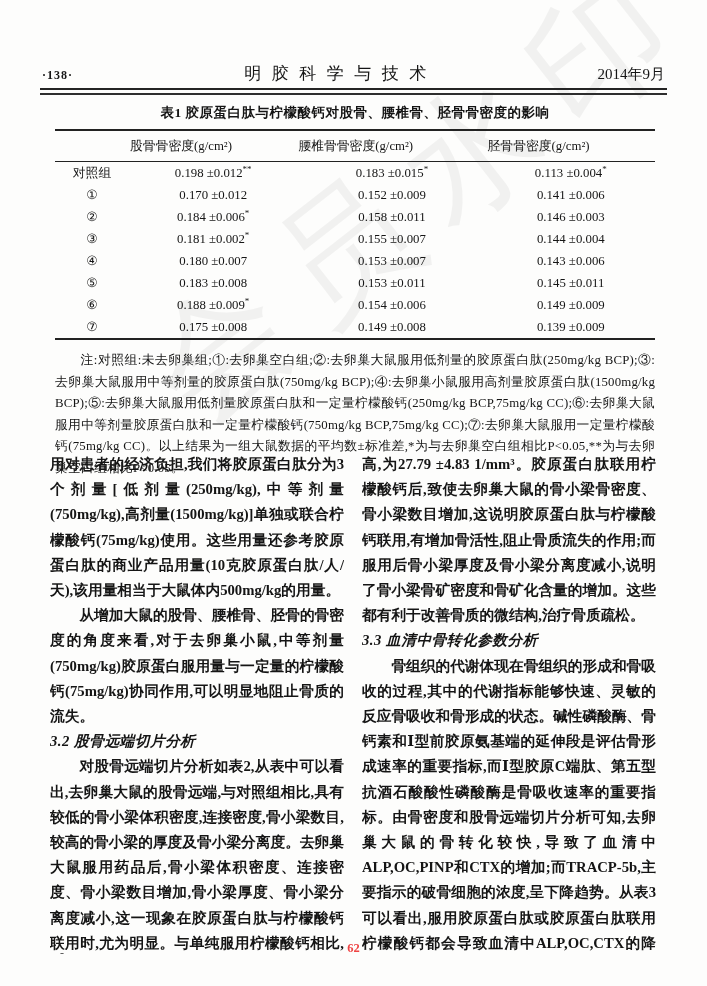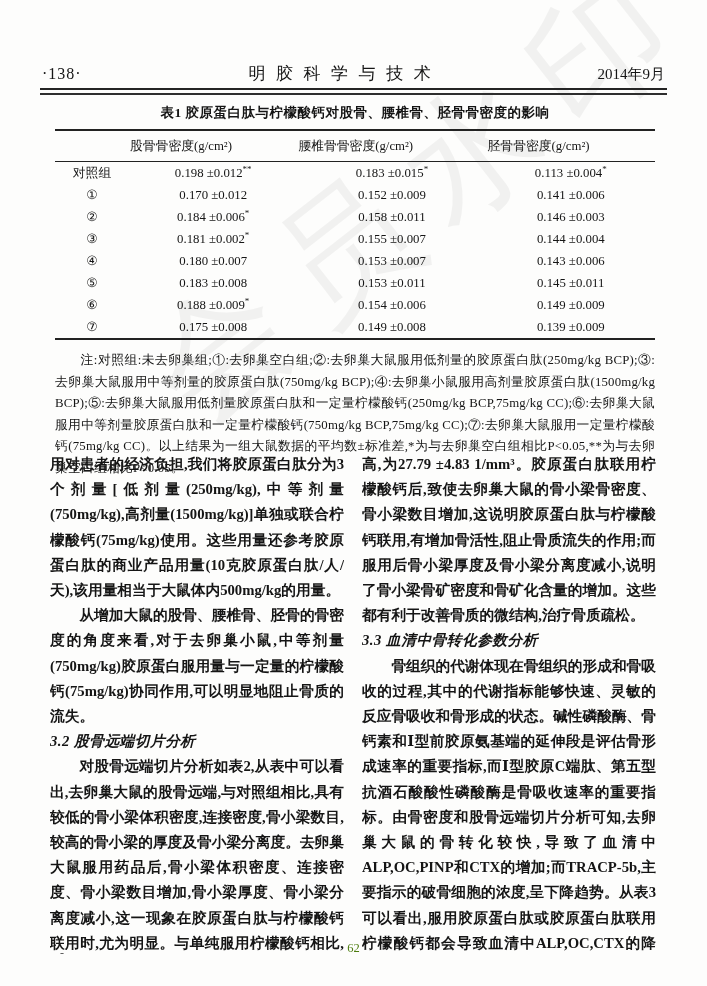--- a/index.html
+++ b/index.html
@@ -7,21 +7,21 @@
     position:relative;width:707px;height:986px;background:#fdfdfc;
     font-family:"Liberation Serif","DejaVu Serif",serif;color:#151515;
     overflow:hidden;
   }
   
   .pg-header{
     position:absolute;left:42px;right:42px;top:62px;
     display:flex;justify-content:space-between;align-items:baseline;
     font-size:16px;
   }
-  .pg-num{font-size:16px;font-weight:normal;letter-spacing:1px;}
+  .pg-num{font-size:12px;font-weight:bold;letter-spacing:1px;}
   .journal{font-size:17px;font-weight:normal;letter-spacing:0.62em;text-indent:0.62em;}
   .issue{font-size:15px;}
   .header-rule{
     position:absolute;left:40px;right:40px;top:88px;height:3px;
     border-top:2px solid #242424;border-bottom:2px solid #2e2e2e;
   }
   
   .watermark{
     position:absolute;left:110px;top:320px;width:640px;
     transform:rotate(-38deg);transform-origin:left top;
@@ -53,21 +53,21 @@
   .col{width:294px;height:502px;overflow:hidden;}
   .col p{margin:0;font-size:14.7px;line-height:25.2px;text-align:justify;font-weight:bold;}
   .col p.indent{text-indent:2em;}
   .col h4{
     margin:0;font-size:14.7px;line-height:25.2px;font-weight:600;
     font-style:italic;letter-spacing:0.5px;
   }
   
   .footer-num{
     position:absolute;left:0;right:0;top:941px;text-align:center;
-    font-size:12.5px;color:#4d7c0f;
+    font-size:12.5px;color:#ef4444;font-weight:bold;
   }
   .stray-mark{position:absolute;left:60px;top:946px;font-size:12px;color:#555;}
 </style>
 </head>
 <body>
 
 <div class="page">
 
   <div class="watermark">会员水印</div>
 

